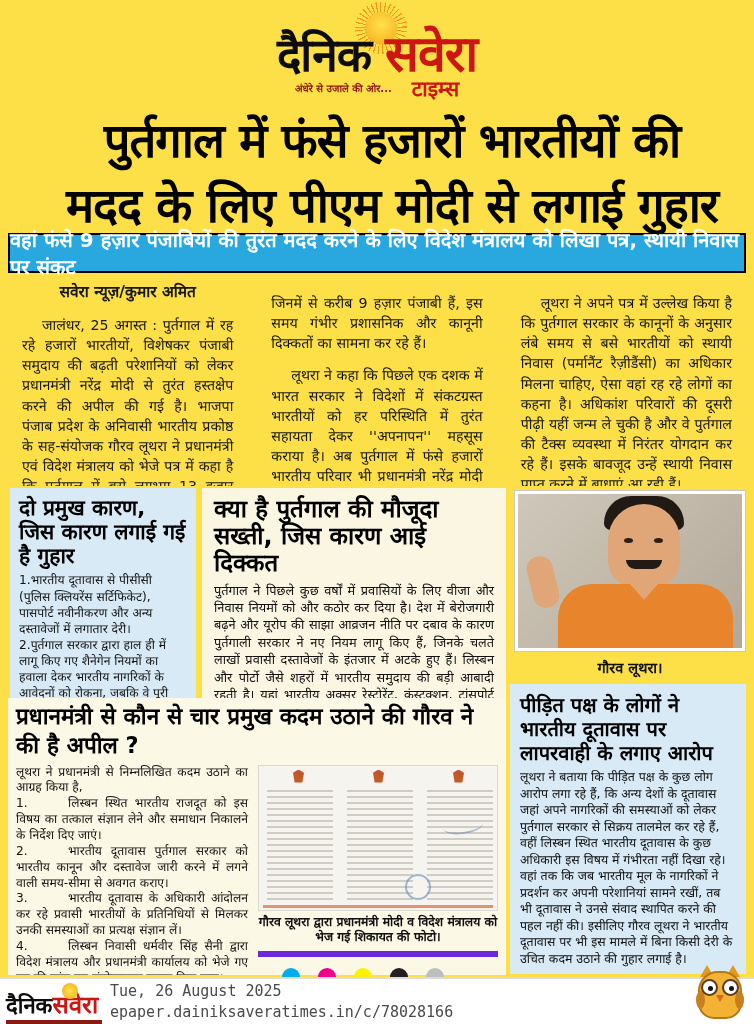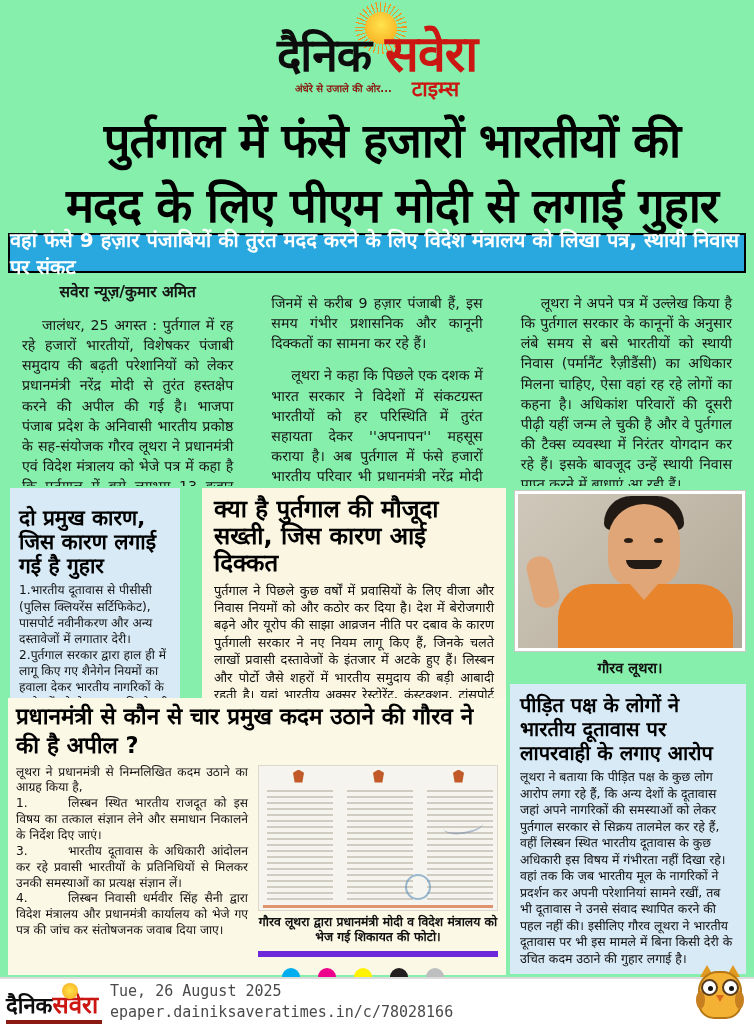--- a/index.html
+++ b/index.html
@@ -1,16 +1,16 @@
 <!DOCTYPE html>
 <html><head>
 <meta charset="utf-8">
 <style>
   html,body{margin:0;padding:0;background:#fff;}
-  #page{position:relative;width:754px;height:1024px;background:#86efac;overflow:hidden;
+  #page{position:relative;width:754px;height:1024px;background:#fde047;overflow:hidden;
         font-family:"DejaVu Sans",sans-serif;color:#111;}
 
   
   .masthead{position:absolute;top:2px;left:0;width:754px;height:92px;text-align:center;}
   .sun{position:absolute;top:0px;left:355px;width:52px;height:52px;border-radius:50%;
        background:repeating-conic-gradient(from -90deg,#f7941d 0 3deg,rgba(0,0,0,0) 3deg 11deg);}
   .sun:after{content:"";position:absolute;inset:10px;border-radius:50%;
        background:radial-gradient(circle at 50% 40%,#ffe34d,#f7a81b);}
   .logo-row{position:absolute;top:16px;left:0;width:100%;display:flex;justify-content:center;align-items:baseline;gap:14px;}
   .logo-black{font-size:46px;font-weight:800;color:#0d0d0d;letter-spacing:-1px;}
@@ -31,21 +31,21 @@
 
   
   .bodycols{position:absolute;top:281px;left:10px;width:734px;height:205px;display:flex;gap:14px;}
   .bodycols .col{flex:1;font-size:14.2px;line-height:1.42;text-align:justify;color:#151515;overflow:hidden;}
   .byline{text-align:center;font-weight:800;font-size:15.5px;margin:0 0 2px 0;}
   .bodycols p{margin:12px;}
   .indent{text-indent:20px;}
 
   
   .box{box-sizing:border-box;position:absolute;overflow:hidden;}
-  .box-reasons{left:10px;top:488px;width:170px;height:249px;background:#d8eaf6;padding:18px 9px;}
+  .box-reasons{left:10px;top:488px;width:186px;height:249px;background:#d8eaf6;padding:8px 9px;}
   .box-reasons h2{margin:0 0 4px 0;font-size:21px;line-height:1.15;font-weight:800;color:#000;}
   .box-reasons p{margin:0;font-size:12.2px;line-height:1.32;text-align:left;}
   .box-portugal{left:202px;top:488px;width:304px;height:243px;background:#faf6e2;padding:8px 12px;}
   .box-portugal h2{margin:0 0 5px 0;font-size:24px;line-height:1.12;font-weight:800;color:#000;}
   .box-portugal p{margin:0;font-size:12.8px;line-height:1.36;text-align:justify;}
 
   
   .photo-frame{position:absolute;left:514px;top:490px;width:232px;height:162px;background:#fff;
                border:1px solid #c9c9c9;box-sizing:border-box;padding:3px;}
   .photo{position:relative;width:100%;height:100%;overflow:hidden;
@@ -182,20 +182,21 @@
     <h2>पीड़ित पक्ष के लोगों ने भारतीय दूतावास पर लापरवाही के लगाए आरोप</h2>
     <p>लूथरा ने बताया कि पीड़ित पक्ष के कुछ लोग आरोप लगा रहे हैं, कि अन्य देशों के दूतावास जहां अपने नागरिकों की समस्याओं को लेकर पुर्तगाल सरकार से सिक्रय तालमेल कर रहे हैं, वहीं लिस्बन स्थित भारतीय दूतावास के कुछ अधिकारी इस विषय में गंभीरता नहीं दिखा रहे। वहां तक कि जब भारतीय मूल के नागरिकों ने प्रदर्शन कर अपनी परेशानियां सामने रखीं, तब भी दूतावास ने उनसे संवाद स्थापित करने की पहल नहीं की। इसीलिए गौरव लूथरा ने भारतीय दूतावास पर भी इस मामले में बिना किसी देरी के उचित कदम उठाने की गुहार लगाई है।</p>
   </div>
 
   <div class="appeal">
     <h2>प्रधानमंत्री से कौन से चार प्रमुख कदम उठाने की गौरव ने की है अपील ?</h2>
     <div class="appeal-cols">
       <div class="appeal-text">
         <p>लूथरा ने प्रधानमंत्री से निम्नलिखित कदम उठाने का आग्रह किया है,</p>
         <p class="ap-item"><span class="ap-num">1.</span><span>लिस्बन स्थित भारतीय राजदूत को इस विषय का तत्काल संज्ञान लेने और समाधान निकालने के निर्देश दिए जाएं।</span></p>
+        <p class="ap-item"><span class="ap-num">2.</span><span>भारतीय दूतावास पुर्तगाल सरकार को भारतीय कानून और दस्तावेज जारी करने में लगने वाली समय-सीमा से अवगत कराए।</span></p>
         <p class="ap-item"><span class="ap-num">3.</span><span>भारतीय दूतावास के अधिकारी आंदोलन कर रहे प्रवासी भारतीयों के प्रतिनिधियों से मिलकर उनकी समस्याओं का प्रत्यक्ष संज्ञान लें।</span></p>
         <p class="ap-item"><span class="ap-num">4.</span><span>लिस्बन निवासी धर्मवीर सिंह सैनी द्वारा विदेश मंत्रालय और प्रधानमंत्री कार्यालय को भेजे गए पत्र की जांच कर संतोषजनक जवाब दिया जाए।</span></p>
       </div>
       <div class="appeal-right">
         <div class="letters">
           <div class="doc doc1">
               <div class="emblem"></div>
               <div class="lines"></div>
             </div>
           <div class="doc doc2">

